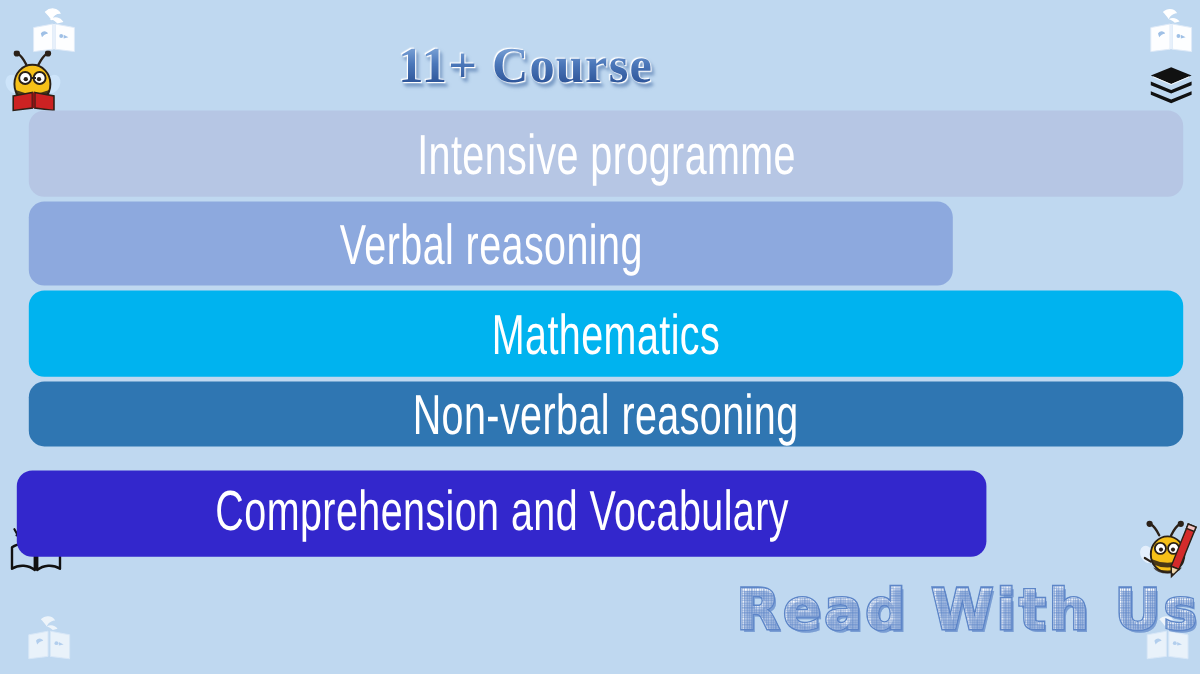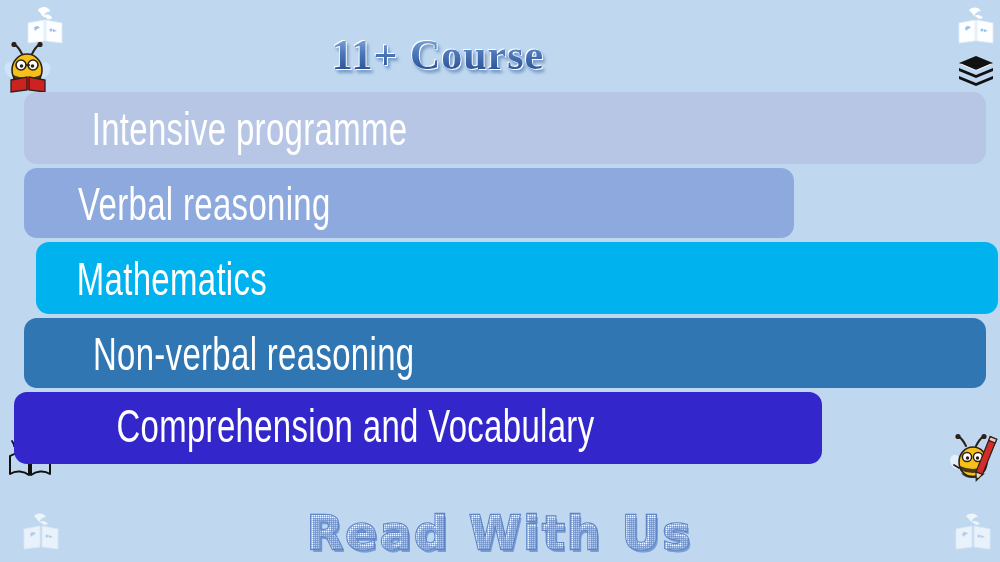--- a/index.html
+++ b/index.html
@@ -31,49 +31,49 @@
            drop-shadow(2.5px 3px 1.5px rgba(70,110,165,.55));
   }
 
   
   .bars{position:absolute;top:92px;left:0;width:1000px;}
   .bar{
     position:absolute;
     border-radius:13px;
     display:flex;
     align-items:center;
-    justify-content:flex-start;
+    justify-content:center;
   }
   .bar-label{
     color:#ffffff;
     font-family:"Liberation Sans",sans-serif;
     font-weight:400;
     white-space:nowrap;
     transform:scaleX(.70);
     transform-origin:center center;
     letter-spacing:.5px;
   }
 
   
   .bar-0{left:24px;top:0px;  width:962px;height:72px;background:#b6c6e4;}
   .bar-1{left:24px;top:76px; width:770px;height:70px;background:#8da9de;}
-  .bar-2{left:36px;top:150px;width:962px;height:72px;background:#00b3ef;}
-  .bar-3{left:24px;top:226px;width:962px;height:70px;background:#2f76b2;}
+  .bar-2{left:24px;top:150px;width:962px;height:72px;background:#00b3ef;}
+  .bar-3{left:24px;top:226px;width:962px;height:54px;background:#2f76b2;}
   .bar-4{left:14px;top:300px;width:808px;height:72px;background:#3327cc;
          align-items:flex-start;padding-top:6px;box-sizing:border-box;}
 
   .bar-0 .bar-label{font-size:47px;}
   .bar-1 .bar-label{font-size:47px;}
   .bar-2 .bar-label{font-size:47px;}
   .bar-3 .bar-label{font-size:47px;}
   .bar-4 .bar-label{font-size:47px;}
 
   
   .footer-wrap{
-    position:absolute;top:484px;left:0;width:1000px;text-align:center;margin-top:24px;
+    position:absolute;top:484px;left:0;width:1000px;text-align:right;
   }
   .footer-text{
     position:relative;
     display:inline-block;
     font-family:"DejaVu Sans","Liberation Sans",sans-serif;
     font-weight:700;
     font-size:47px;
     line-height:1.05;
     letter-spacing:2.5px;
     color:#b8cdea;

